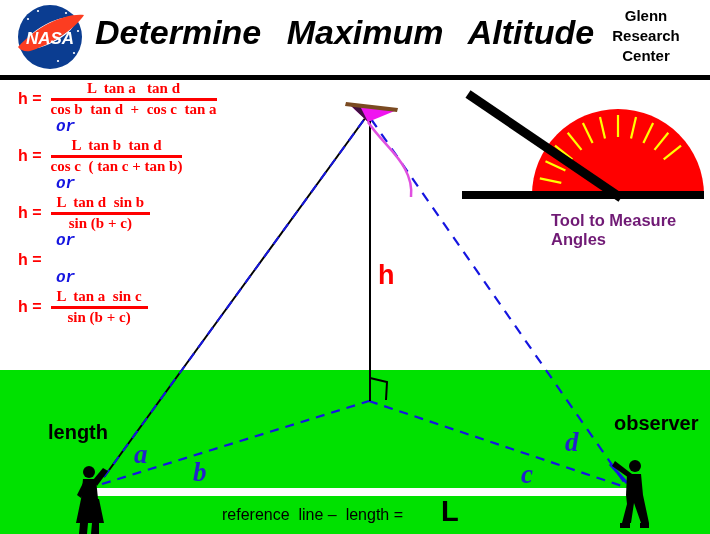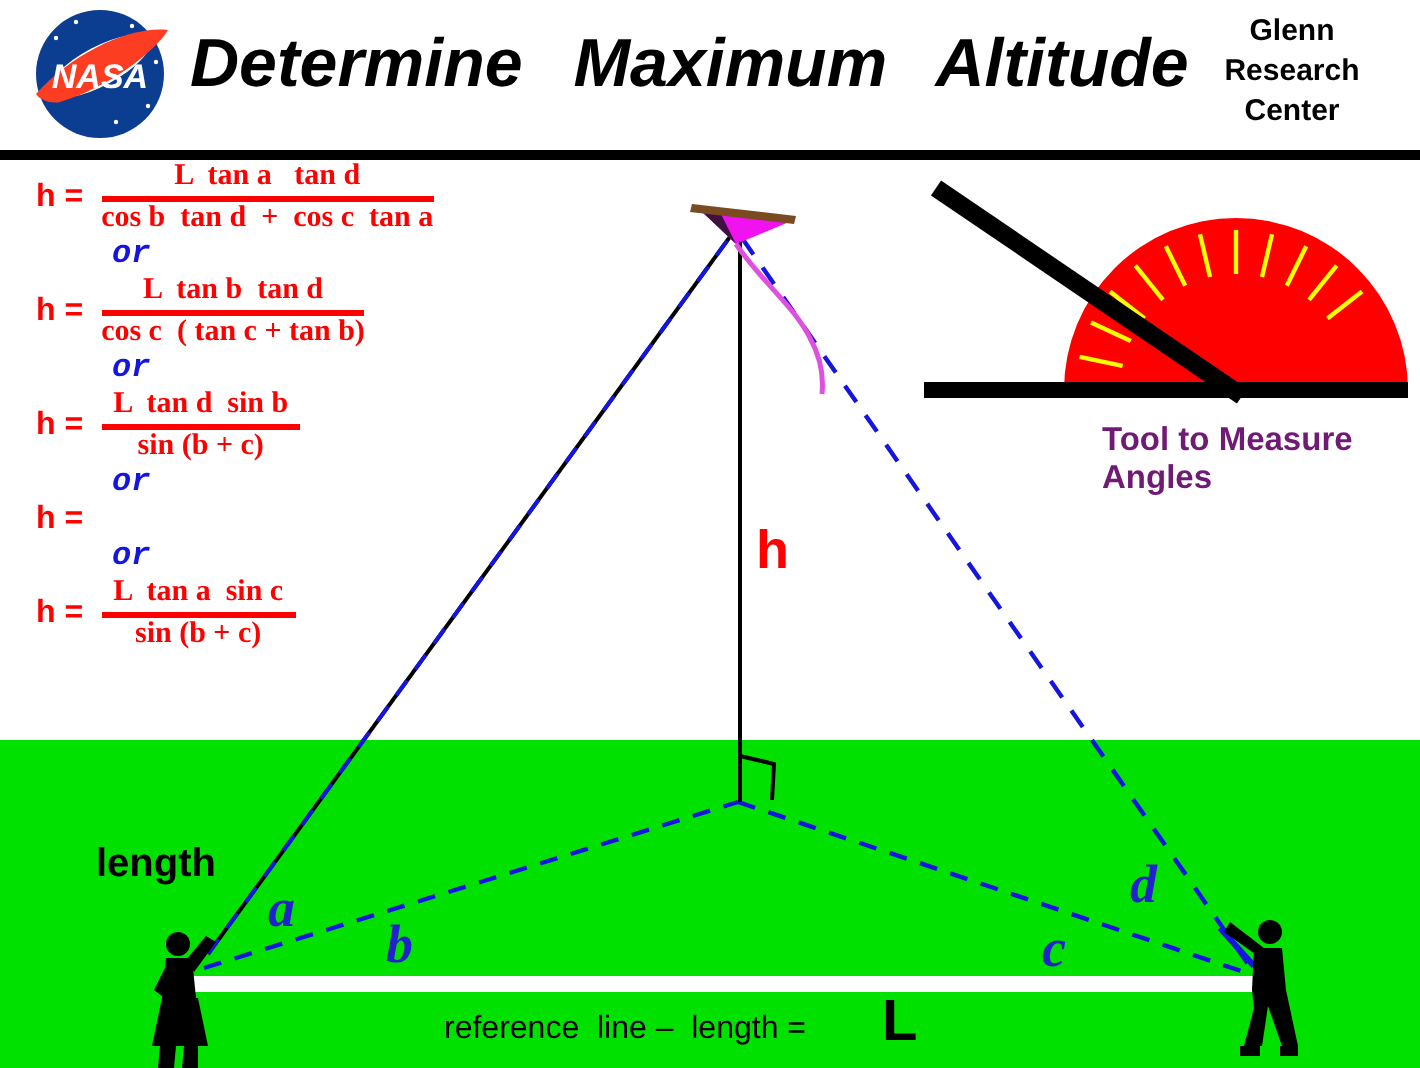--- a/index.html
+++ b/index.html
@@ -167,20 +167,21 @@
       <span class="lhs">h =</span>
       <span class="frac">
         <span class="num ws-pre">L  tan a  sin c</span>
         <span class="den ws-pre">sin (b + c)</span>
       </span>
     </div>
   </div>
 
   <div class="lbl" id="lbl-h">h</div>
   <div class="lbl" id="lbl-flyer">length</div>
+  <div class="lbl" id="lbl-observer">observer</div>
   <div class="lbl angle" id="lbl-a">a</div>
   <div class="lbl angle" id="lbl-b">b</div>
   <div class="lbl angle" id="lbl-c">c</div>
   <div class="lbl angle" id="lbl-d">d</div>
   <div class="lbl ws-pre" id="lbl-ref">reference  line –  length =</div>
   <div class="lbl" id="lbl-L">L</div>
   <div class="lbl" id="lbl-tool">Tool to Measure Angles</div>
 
 </div>
 

